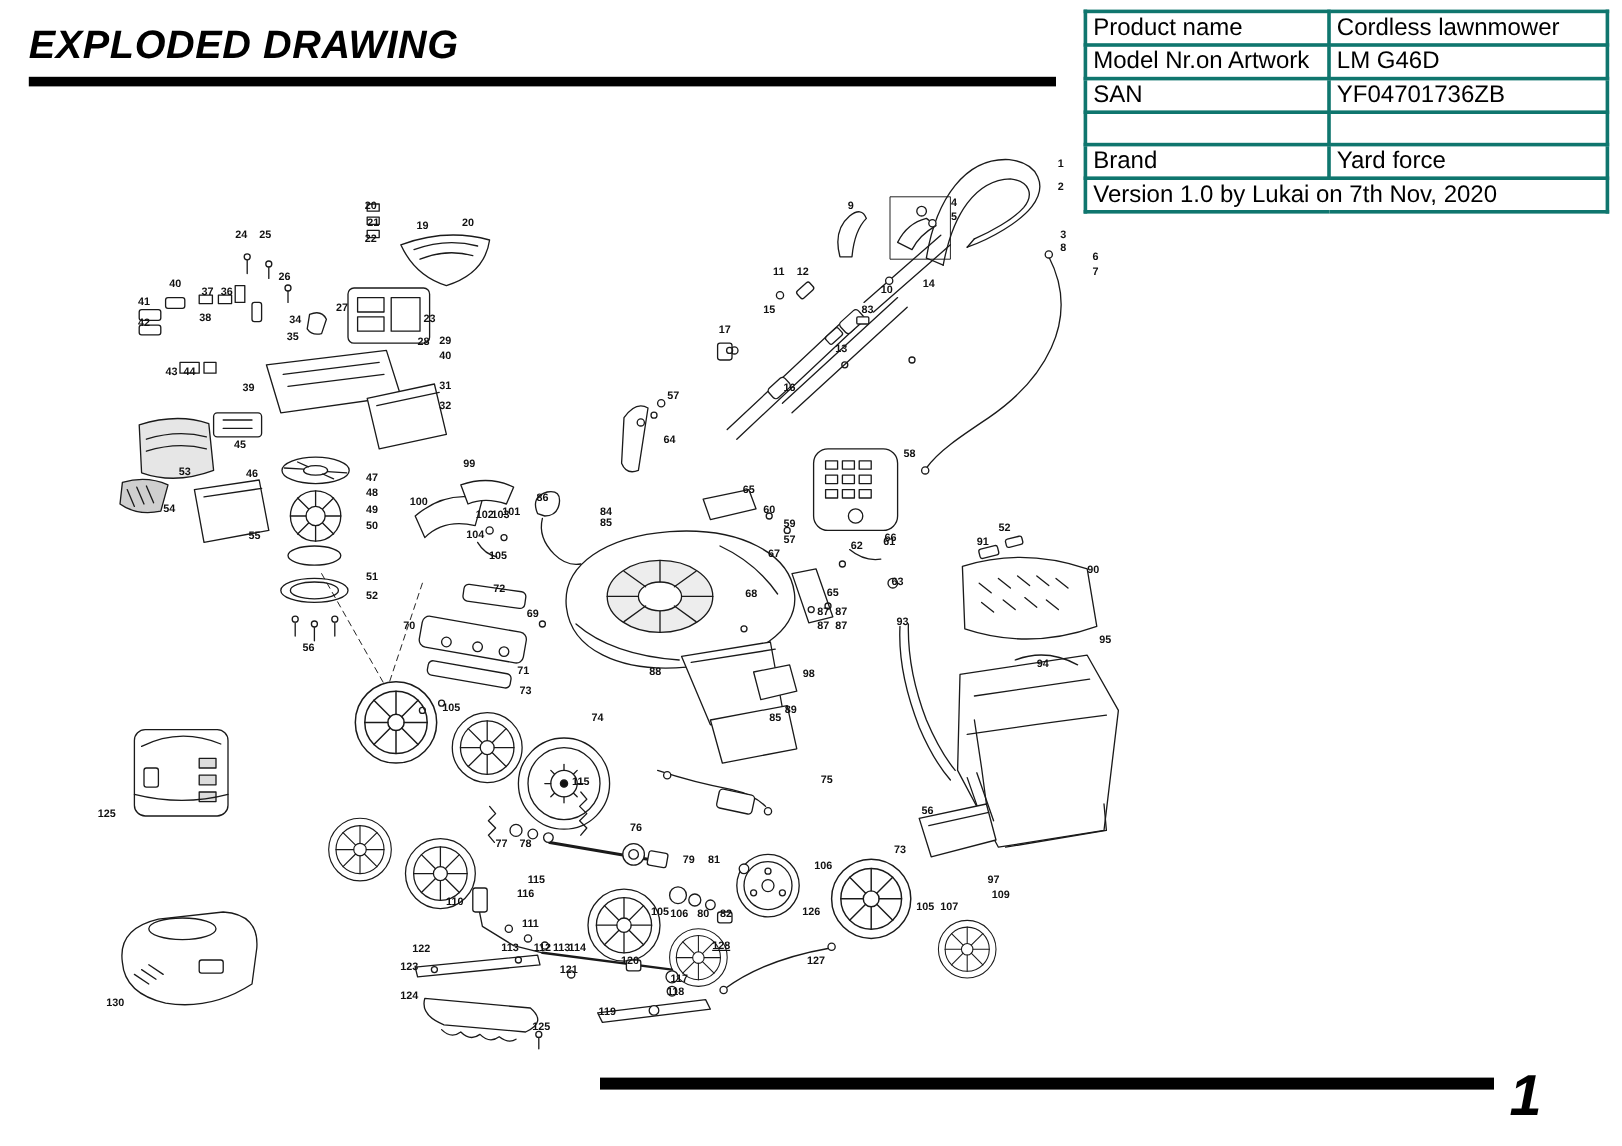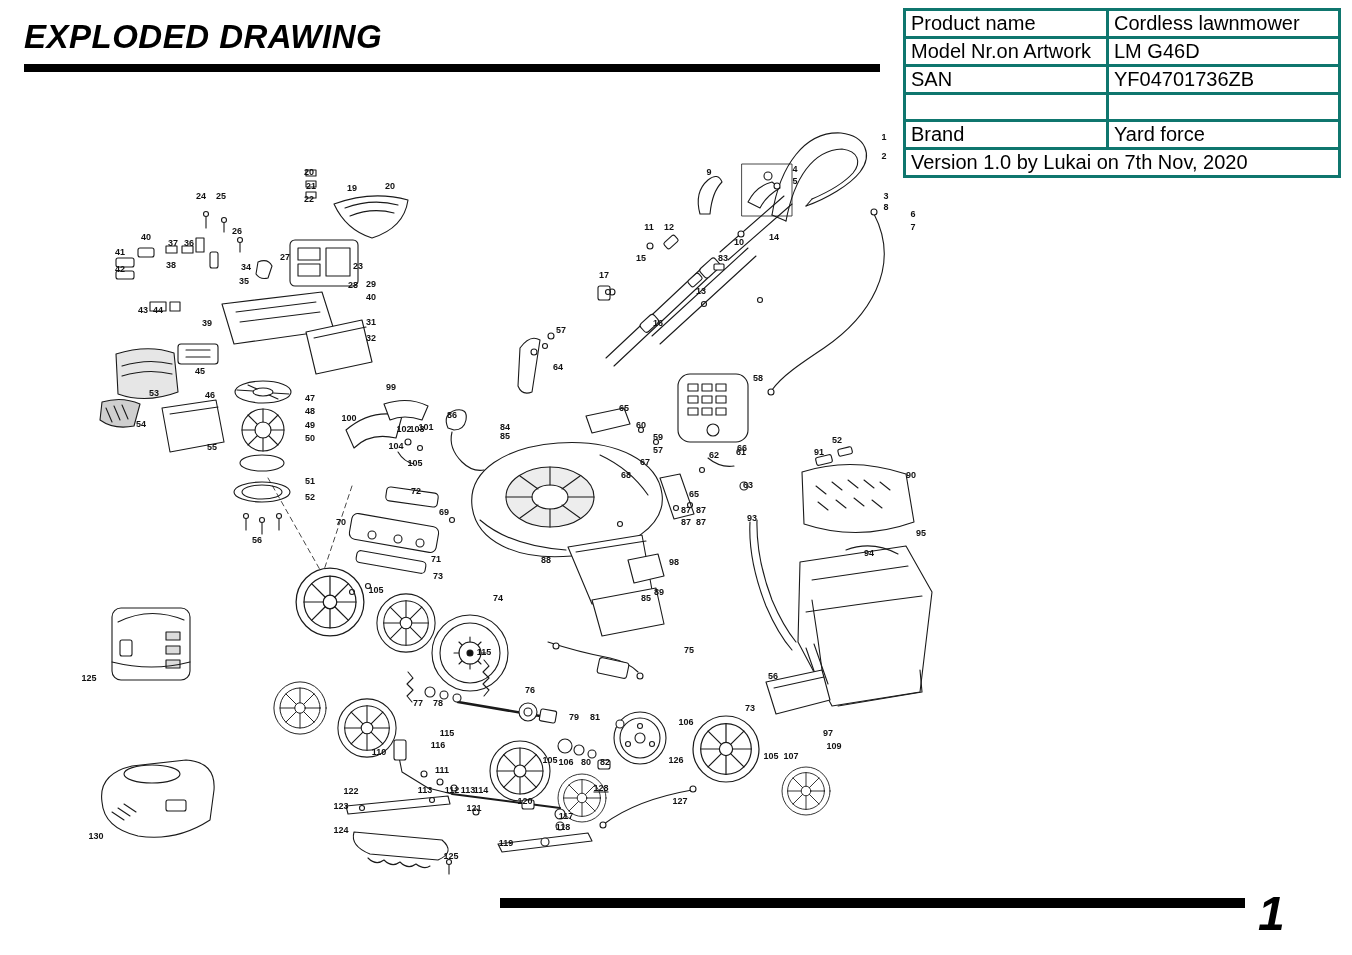--- a/index.html
+++ b/index.html
@@ -509,21 +509,21 @@
         <span class="callout" style="left: 658px; top: 437px;">59</span>
         <span class="callout" style="left: 641px; top: 425px;">60</span>
         <span class="callout" style="left: 741px; top: 452px;">61</span>
         <span class="callout" style="left: 714px; top: 455px;">62</span>
         <span class="callout" style="left: 748px; top: 485px;">63</span>
         <span class="callout" style="left: 558px; top: 367px;">64</span>
         <span class="callout" style="left: 624px; top: 408px;">65</span>
         <span class="callout" style="left: 694px; top: 494px;">65</span>
         <span class="callout" style="left: 742px; top: 448px;">66</span>
         <span class="callout" style="left: 645px; top: 462px;">67</span>
-        <span class="callout" style="left: 626px; top: 475px;">68</span>
+        <span class="callout" style="left: 626px; top: 495px;">68</span>
         <span class="callout" style="left: 444px; top: 512px;">69</span>
         <span class="callout" style="left: 341px; top: 522px;">70</span>
         <span class="callout" style="left: 436px; top: 559px;">71</span>
         <span class="callout" style="left: 416px; top: 491px;">72</span>
         <span class="callout" style="left: 438px; top: 576px;">73</span>
         <span class="callout" style="left: 750px; top: 708px;">73</span>
         <span class="callout" style="left: 498px; top: 598px;">74</span>
         <span class="callout" style="left: 689px; top: 650px;">75</span>
         <span class="callout" style="left: 530px; top: 690px;">76</span>
         <span class="callout" style="left: 418px; top: 703px;">77</span>

